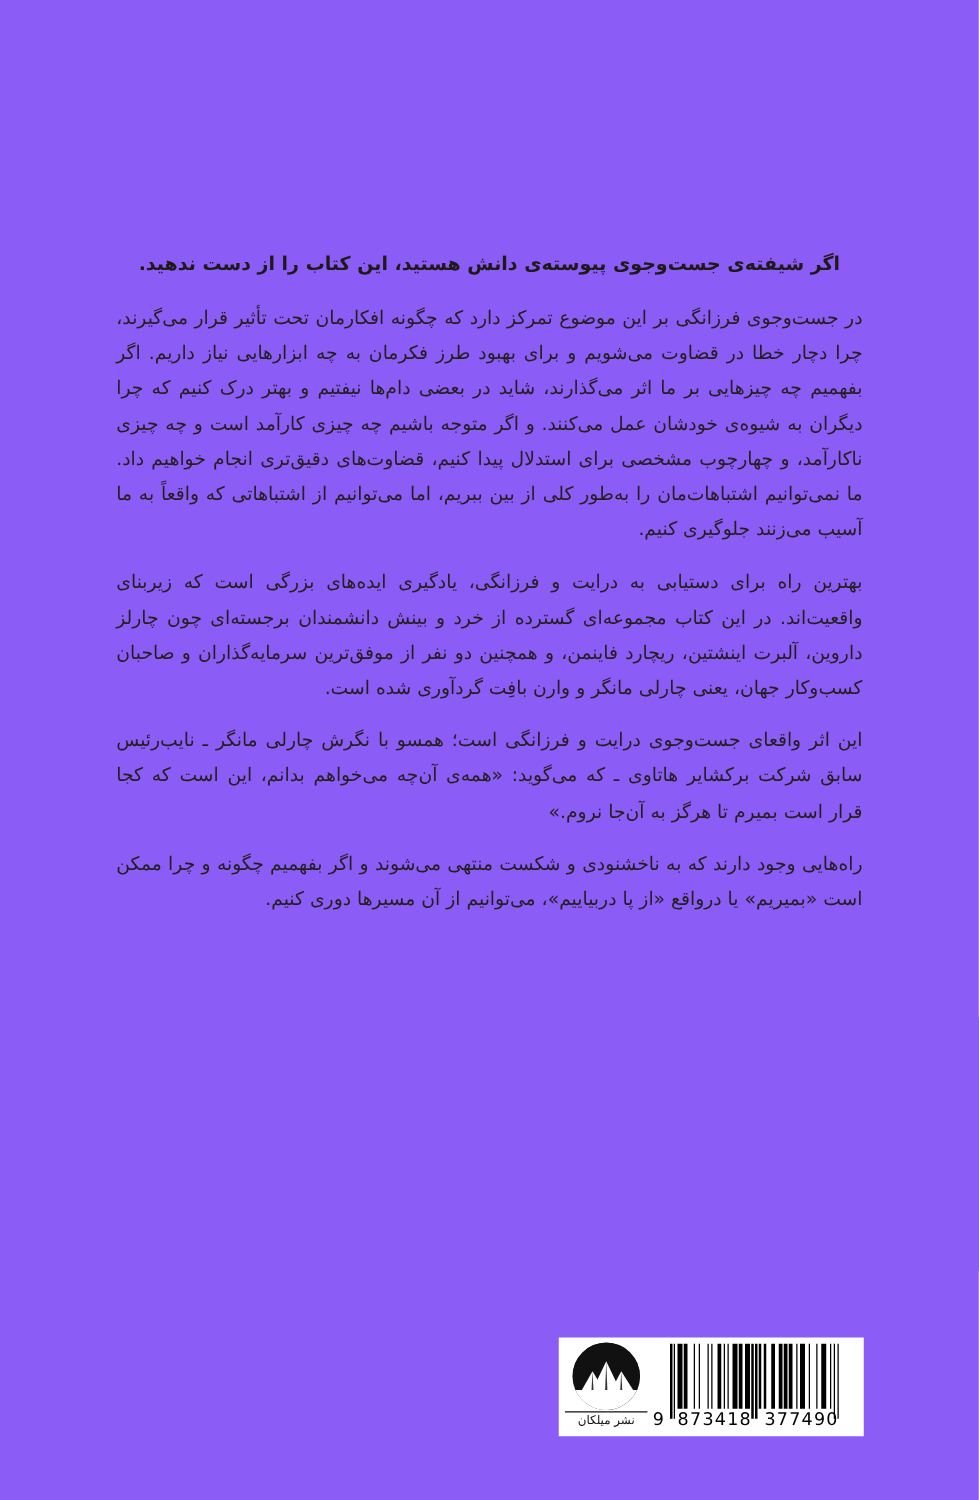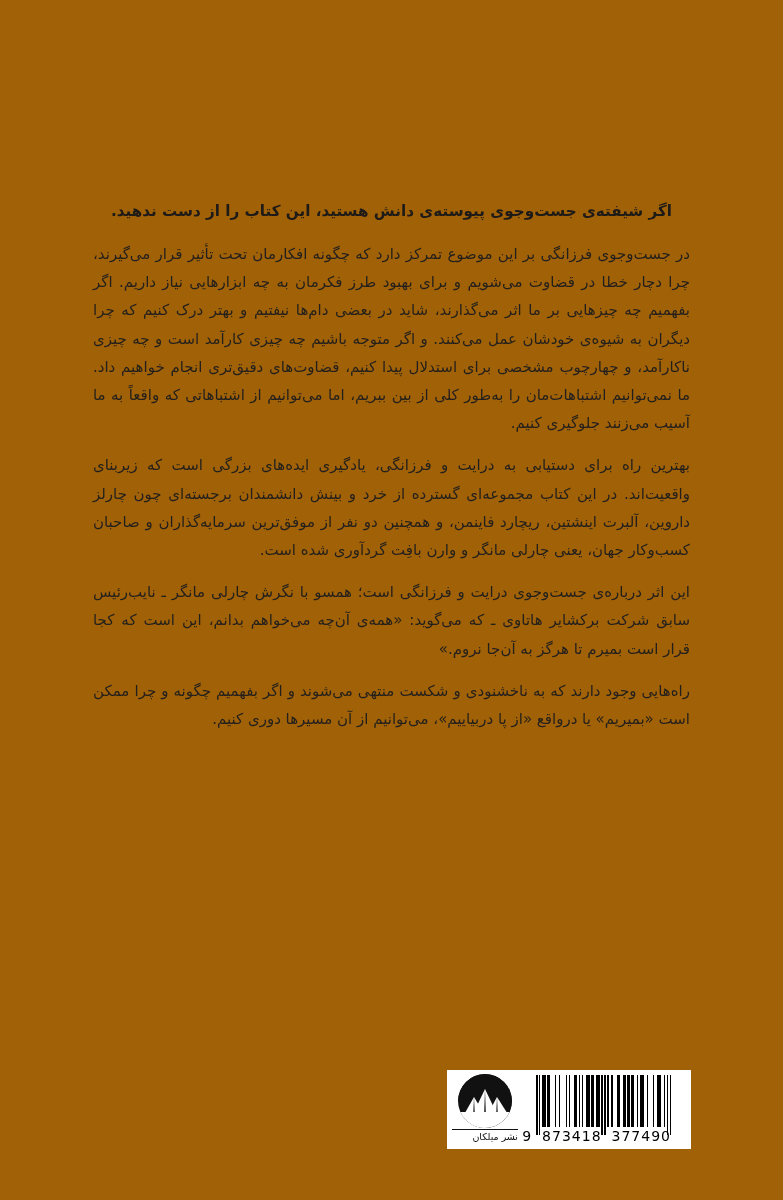--- a/index.html
+++ b/index.html
@@ -12,21 +12,21 @@
     height: 1200px;
     background: #fad0b6;
     font-family: "DejaVu Sans", "Liberation Sans", sans-serif;
     overflow: hidden;
     position: relative;
   }
 
   #cover {
     position: absolute;
     inset: 0;
-    background: #a16207;
+    background: #8b5cf6;
   }
 
   #text-block {
     position: absolute;
     right: 93px;
     left: 93px;
     top: 198px;
     direction: rtl;
     text-align: justify;
     color: #231f1c;
@@ -127,41 +127,41 @@
   }
   .logo-circle svg { display: block; }
 
   .logo-text {
     font-size: 9.5px;
     color: #111;
     margin-top: 1px;
     border-top: 1.5px solid #111;
     padding-top: 1px;
     width: 66px;
-    text-align: right;
+    text-align: center;
     direction: rtl;
     font-family: "DejaVu Sans", "Liberation Sans", sans-serif;
     line-height: 11px;
     letter-spacing: -0.3px;
   }
 </style>
 </head>
 <body>
 
 <div id="cover">
 
   <div id="text-block">
 
     <p class="headline">اگر شیفته‌ی جست‌وجوی پیوسته‌ی دانش هستید، این کتاب را از دست ندهید.</p>
 
     <p class="para">در جست‌وجوی فرزانگی بر این موضوع تمرکز دارد که چگونه افکارمان تحت تأثیر قرار می‌گیرند، چرا دچار خطا در قضاوت می‌شویم و برای بهبود طرز فکرمان به چه ابزارهایی نیاز داریم. اگر بفهمیم چه چیزهایی بر ما اثر می‌گذارند، شاید در بعضی دام‌ها نیفتیم و بهتر درک کنیم که چرا دیگران به شیوه‌ی خودشان عمل می‌کنند. و اگر متوجه باشیم چه چیزی کارآمد است و چه چیزی ناکارآمد، و چهارچوب مشخصی برای استدلال پیدا کنیم، قضاوت‌های دقیق‌تری انجام خواهیم داد. ما نمی‌توانیم اشتباهات‌مان را به‌طور کلی از بین ببریم، اما می‌توانیم از اشتباهاتی که واقعاً به ما آسیب می‌زنند جلوگیری کنیم.</p>
 
     <p class="para">بهترین راه برای دستیابی به درایت و فرزانگی، یادگیری ایده‌های بزرگی است که زیربنای واقعیت‌اند. در این کتاب مجموعه‌ای گسترده از خرد و بینش دانشمندان برجسته‌ای چون چارلز داروین، آلبرت اینشتین، ریچارد فاینمن، و همچنین دو نفر از موفق‌ترین سرمایه‌گذاران و صاحبان کسب‌وکار جهان، یعنی چارلی مانگر و وارن بافِت گردآوری شده است.</p>
 
-    <p class="para">این اثر درباره‌ی جست‌وجوی درایت و فرزانگی است؛ همسو با نگرش چارلی مانگر ـ نایب‌رئیس سابق شرکت برکشایر هاتاوی ـ که می‌گوید: «همه‌ی آن‌چه می‌خواهم بدانم، این است که کجا قرار است بمیرم تا هرگز به آن‌جا نروم.»</p>
+    <p class="para">این اثر واقعا‌ی جست‌وجوی درایت و فرزانگی است؛ همسو با نگرش چارلی مانگر ـ نایب‌رئیس سابق شرکت برکشایر هاتاوی ـ که می‌گوید: «همه‌ی آن‌چه می‌خواهم بدانم، این است که کجا قرار است بمیرم تا هرگز به آن‌جا نروم.»</p>
 
     <p class="para">راه‌هایی وجود دارند که به ناخشنودی و شکست منتهی می‌شوند و اگر بفهمیم چگونه و چرا ممکن است «بمیریم» یا درواقع «از پا دربیاییم»، می‌توانیم از آن مسیرها دوری کنیم.</p>
 
   </div>
 
   <div id="barcode-block">
 
     <div id="barcode-area">
       <div id="bars" style="width: 134.9px;">
           <span class="guard" style="left: 0px; width: 1.42px;"></span>

